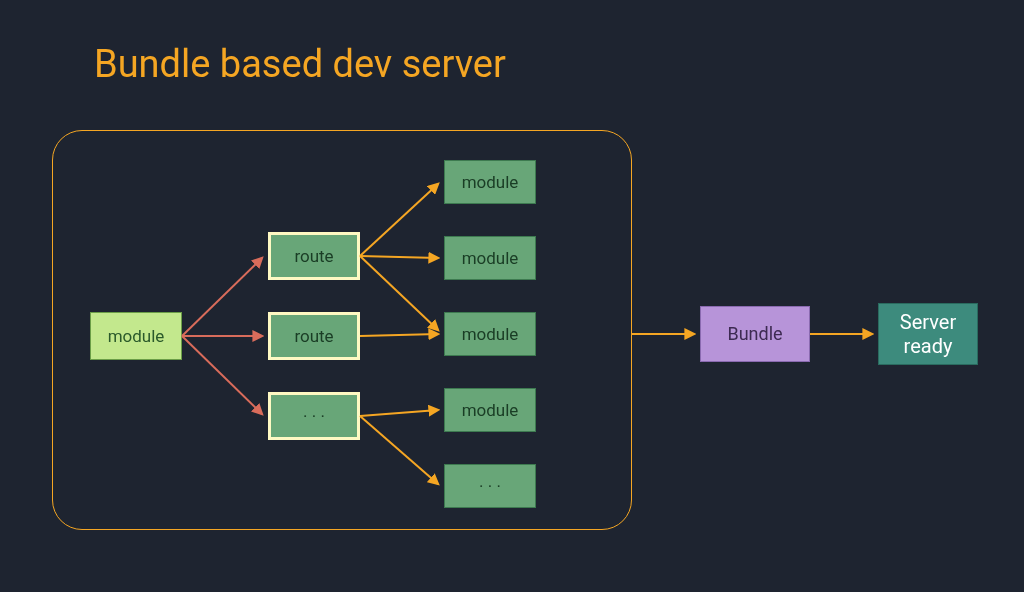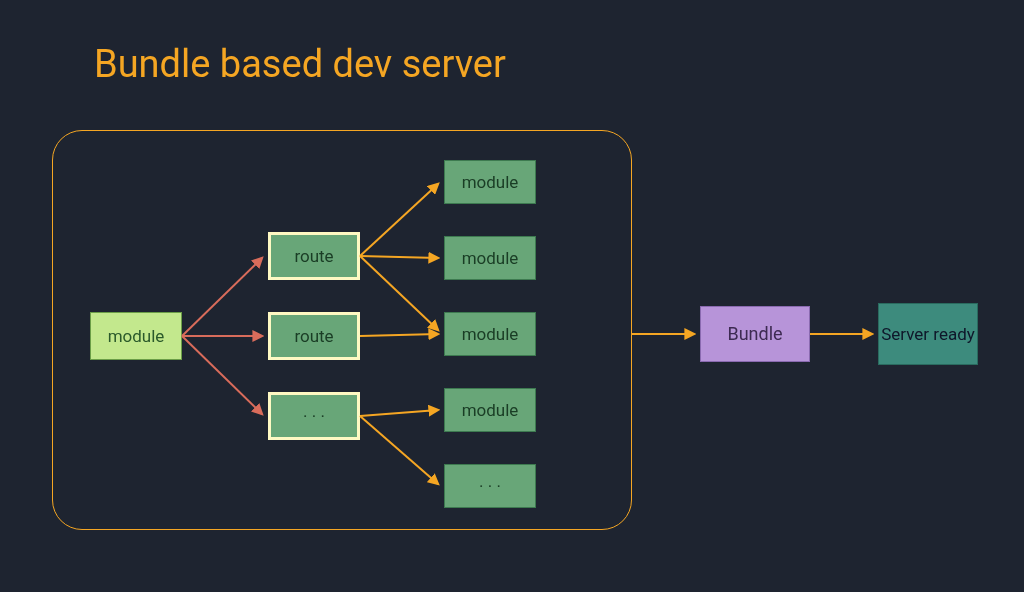--- a/index.html
+++ b/index.html
@@ -65,25 +65,25 @@
   .node-bundle {
     background: #b794d9;
     color: #3d2a52;
     border: 1px solid #8a6ab0;
     width: 110px;
     height: 56px;
     font-size: 18px;
   }
   .node-ready {
     background: #3d8b7d;
-    color: #0f172a;
+    color: #ffffff;
     border: 1px solid #2a6b5f;
     width: 100px;
     height: 62px;
-    font-size: 17px;
+    font-size: 20px;
   }
   svg.arrows {
     position: absolute;
     top: 0;
     left: 0;
     width: 1024px;
     height: 592px;
     pointer-events: none;
   }
 </style>

